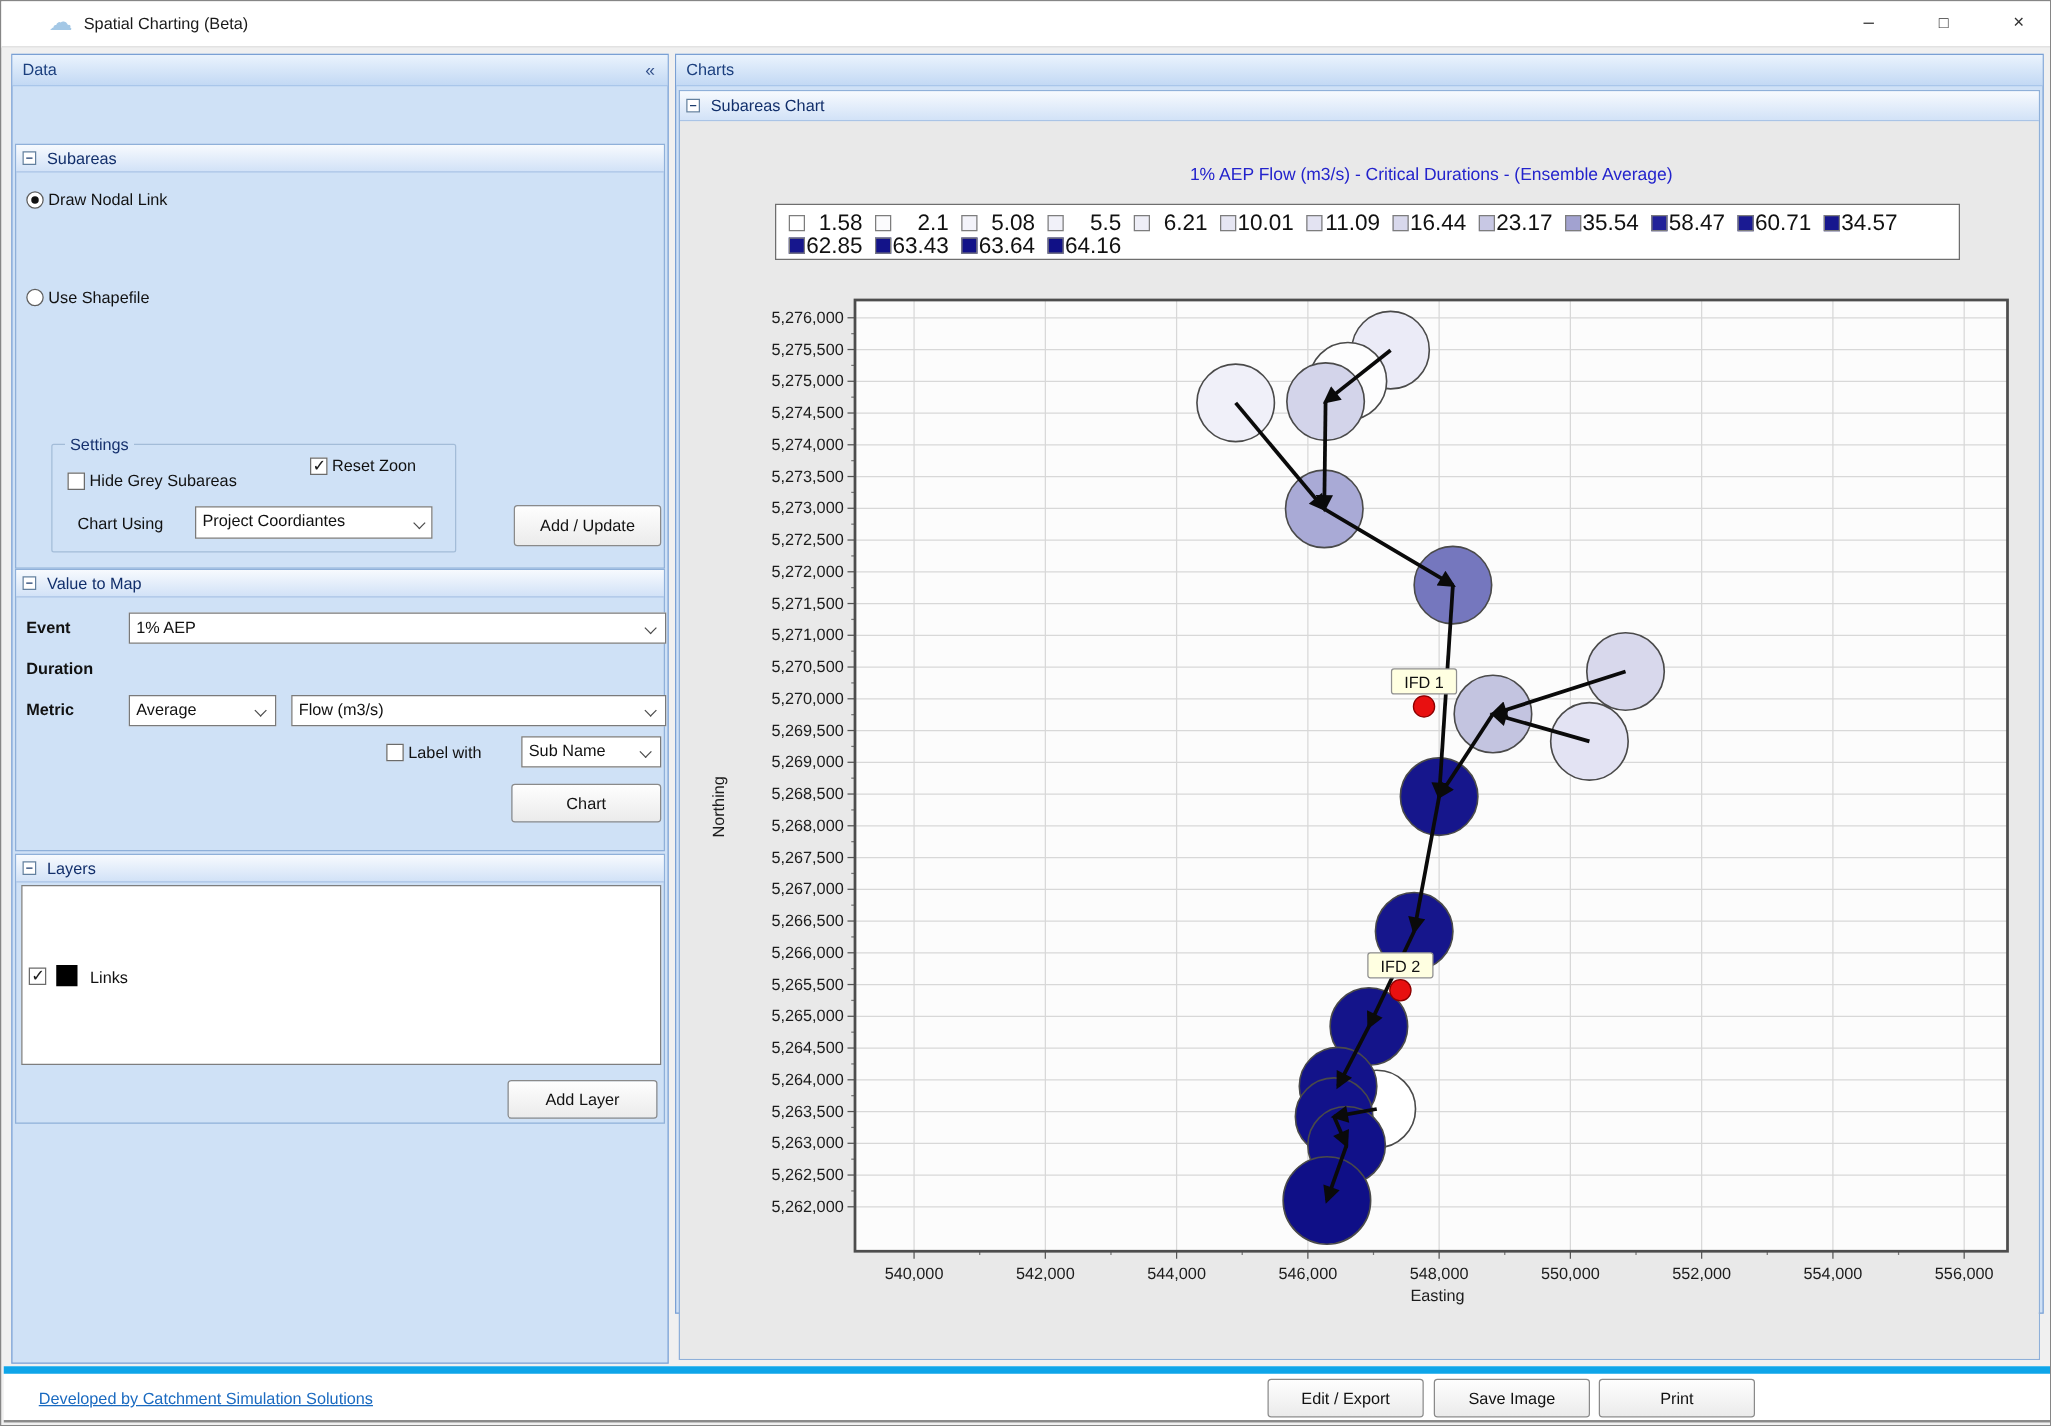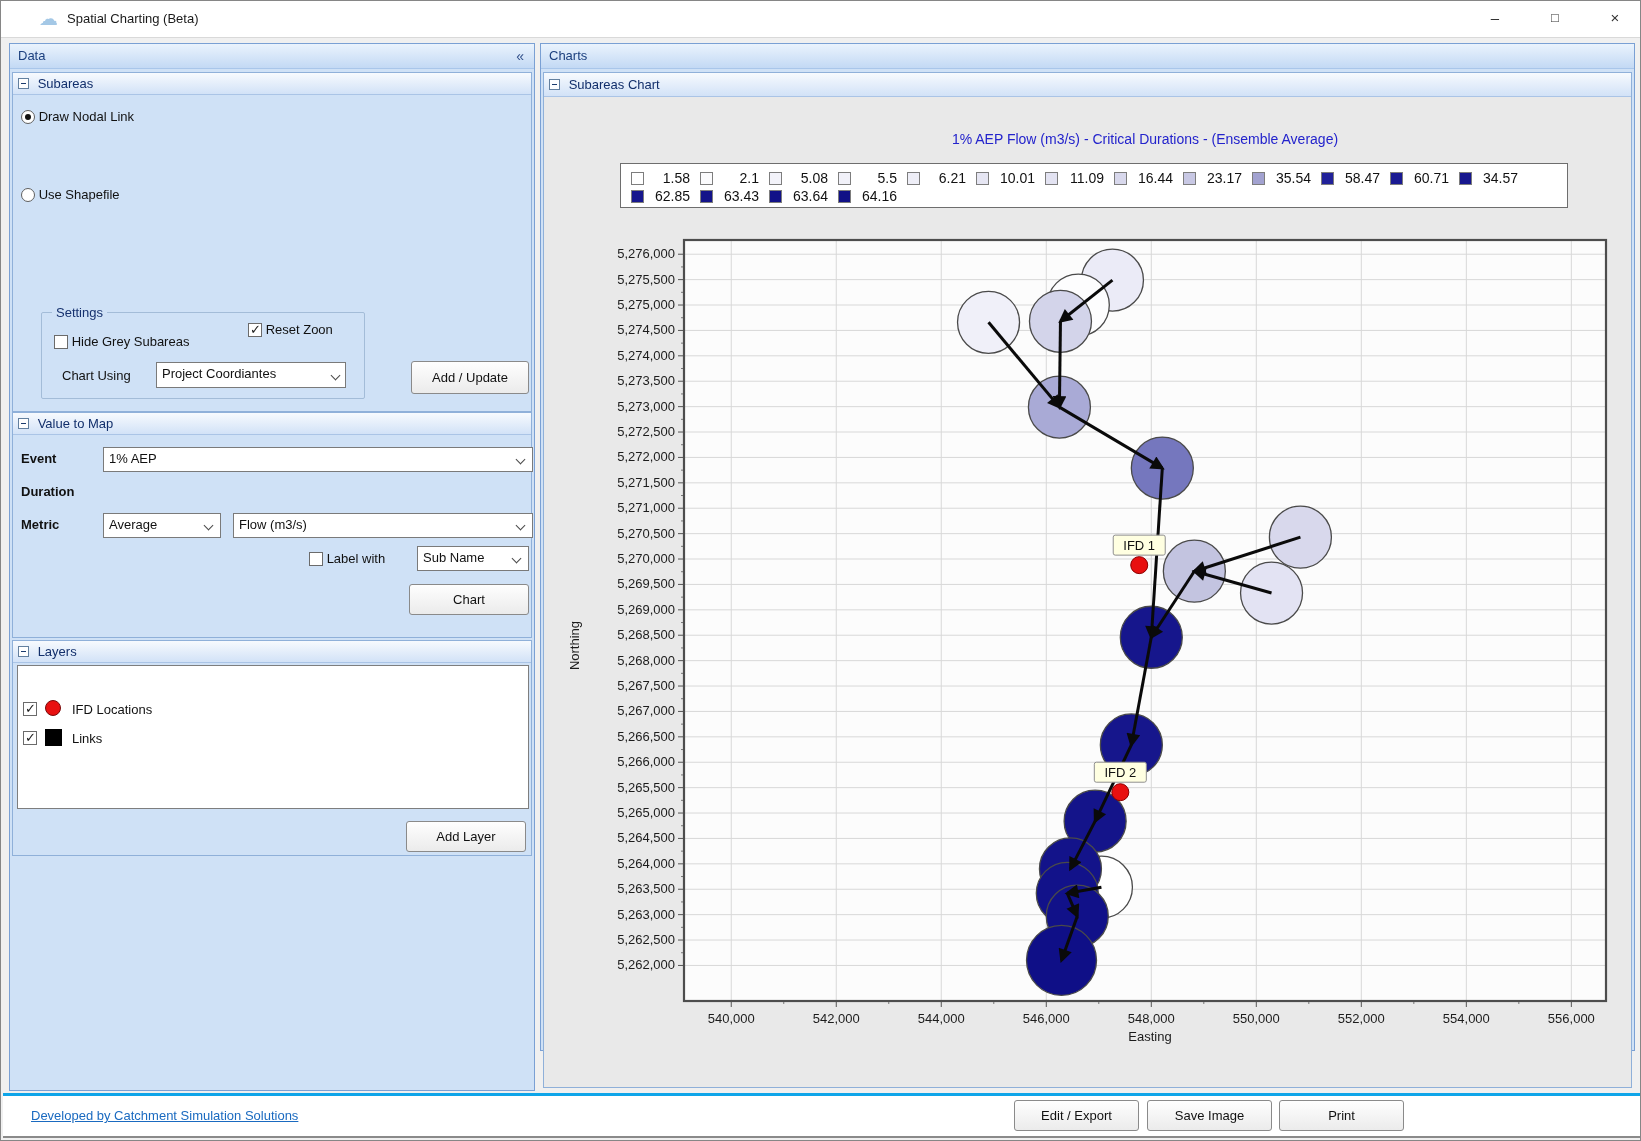--- a/index.html
+++ b/index.html
@@ -22,21 +22,21 @@
   #btn-min  { left:1472px; }
   #btn-max  { left:1532px; font-size:13px; }
   #btn-close{ left:1592px; }
 
   
   .panel { position:absolute; background:#cfe1f6; border:1px solid #7aa0d4; }
   .panel-header { position:absolute; left:0; top:0; right:0; height:25px;
     background:linear-gradient(#eaf3fd,#c3d9f4); border-bottom:1px solid #a9c6ea;
     color:#1b3f7e; line-height:24px; padding-left:8px; }
   .panel-header .collapse-arrows { position:absolute; right:10px; top:0; color:#33508a; font-size:14px; }
-  .section { position:absolute; border:1px solid #8fb0d9; background:#cfe1f6; }
+  .section { position:absolute; border:1px solid #8fb0d9; background:#cfe1f6;margin-top:43px; }
   .section-header { position:absolute; left:0; top:0; right:0; height:22px;
     background:linear-gradient(#f7fafe,#d2e2f7); border-bottom:1px solid #aac4e6;
     color:#122f6b; line-height:21px; }
   .boxminus { display:inline-block; width:11px; height:11px; border:1px solid #63809f;
     background:#fff; position:relative; margin:0 5px 0 5px; vertical-align:-1px; }
   .boxminus::after { content:""; position:absolute; left:2px; right:2px; top:4px; height:1px; background:#1c3c6e; }
 
   
   .radio { display:inline-block; width:14px; height:14px; border:1px solid #5f5f5f;
     border-radius:50%; background:#fff; position:relative; vertical-align:-3px; }
@@ -114,26 +114,26 @@
     background:linear-gradient(#f7fafe,#d2e2f7); border-bottom:1px solid #aac4e6;
     color:#122f6b; line-height:23px; }
   #chart-body { position:absolute; left:0; top:24px; width:1087px; height:990px; background:#e9e9e9;padding-left:12px; }
   #chart-title { position:absolute; left:0; top:34px; width:1202px; text-align:center;
     color:#2323cc; font-size:14px; }
   #chart-legend { position:absolute; left:76px; top:66px; width:948px; height:45px;
     background:#fff; border:1px solid #6e6e6e; display:flex; flex-wrap:wrap;
     align-content:flex-start; padding:5px 10px 0 10px; }
   .legend-entry { width:69px; height:18px; display:flex; align-items:center; }
   .legend-swatch { width:13px; height:13px; border:1px solid #7d7d7d; flex:none; }
-  .legend-value { width:46px; text-align:right; font-size:14px; }
+  .legend-value { width:46px; text-align:right; font-size:18px; }
   #chart-svg { position:absolute; left:2px; top:0px; }
 
   
   #footer { position:absolute; left:2px; top:1092px; width:1637px; height:45px;
-    background:#fff; border-top:3px solid #0ea5e9; border-bottom:2px solid #8a8a8a; }
+    background:#fff; border-top:6px solid #0ea5e9; border-bottom:2px solid #8a8a8a; }
   #footer-link { position:absolute; left:28px; top:12px; color:#1a6ac0; text-decoration:underline; }
   #btn-editexport { left:1011px; top:4px; width:125px; height:31px; line-height:29px; }
   #btn-saveimage  { left:1144px; top:4px; width:125px; height:31px; line-height:29px; }
   #btn-print      { left:1276px; top:4px; width:125px; height:31px; line-height:29px; }
 </style>
 </head>
 <body>
 
 <div id="titlebar">
   <span id="app-icon">☁</span>
@@ -211,25 +211,20 @@
     </span>
     <div class="btn" id="btn-chart">Chart</div>
   </div>
 
   <div class="section" id="sec-layers">
     <div class="section-header">
       <span class="boxminus"></span>
       <span>Layers</span>
     </div>
     <div id="layers-list">
-        <div class="layer-row" style="top: 29px;">
-          <span class="cb checked"></span>
-          <span class="lswatch" style="background: rgb(232, 16, 16); border: 1px solid rgb(122, 10, 10); border-radius: 50%; width: 16px; height: 16px;"></span>
-          <span class="lname">IFD Locations</span>
-        </div>
         <div class="layer-row" style="top: 58px;">
           <span class="cb checked"></span>
           <span class="lswatch" style="background: rgb(0, 0, 0);"></span>
           <span class="lname">Links</span>
         </div>
       </div>
     <div class="btn" id="btn-addlayer">Add Layer</div>
   </div>
 </div>
 

